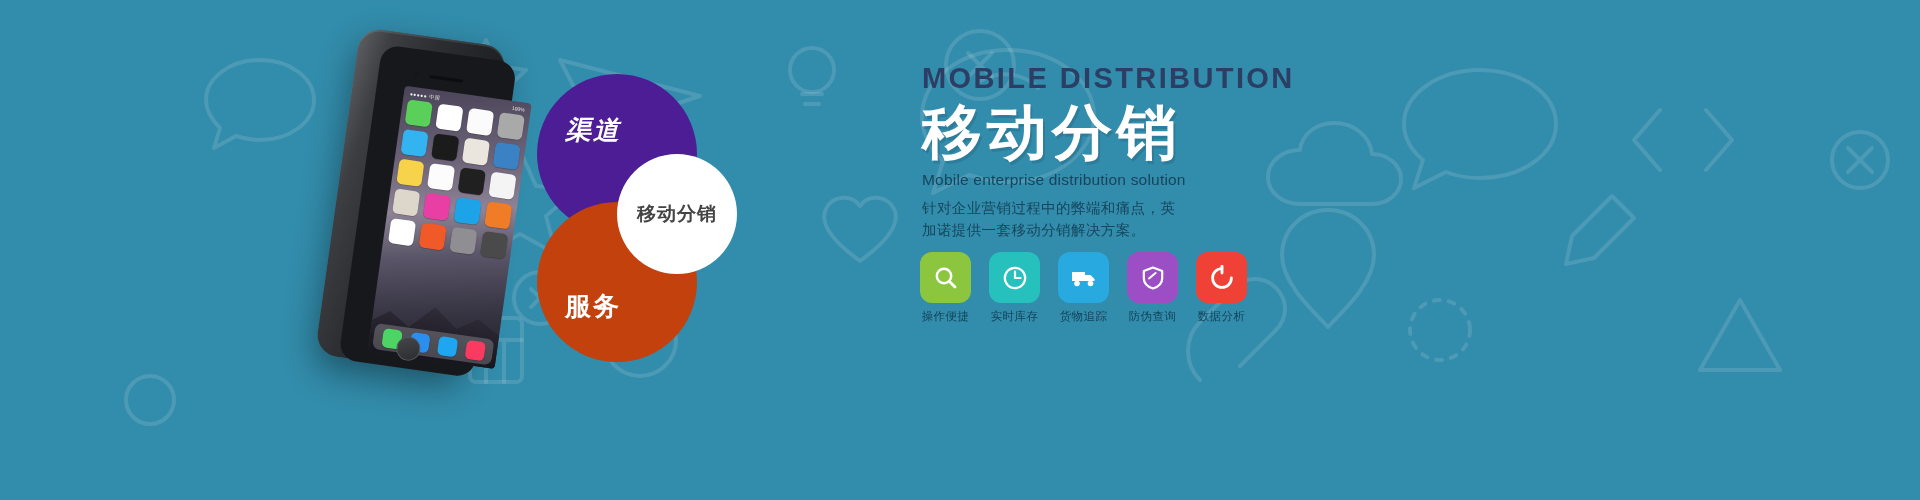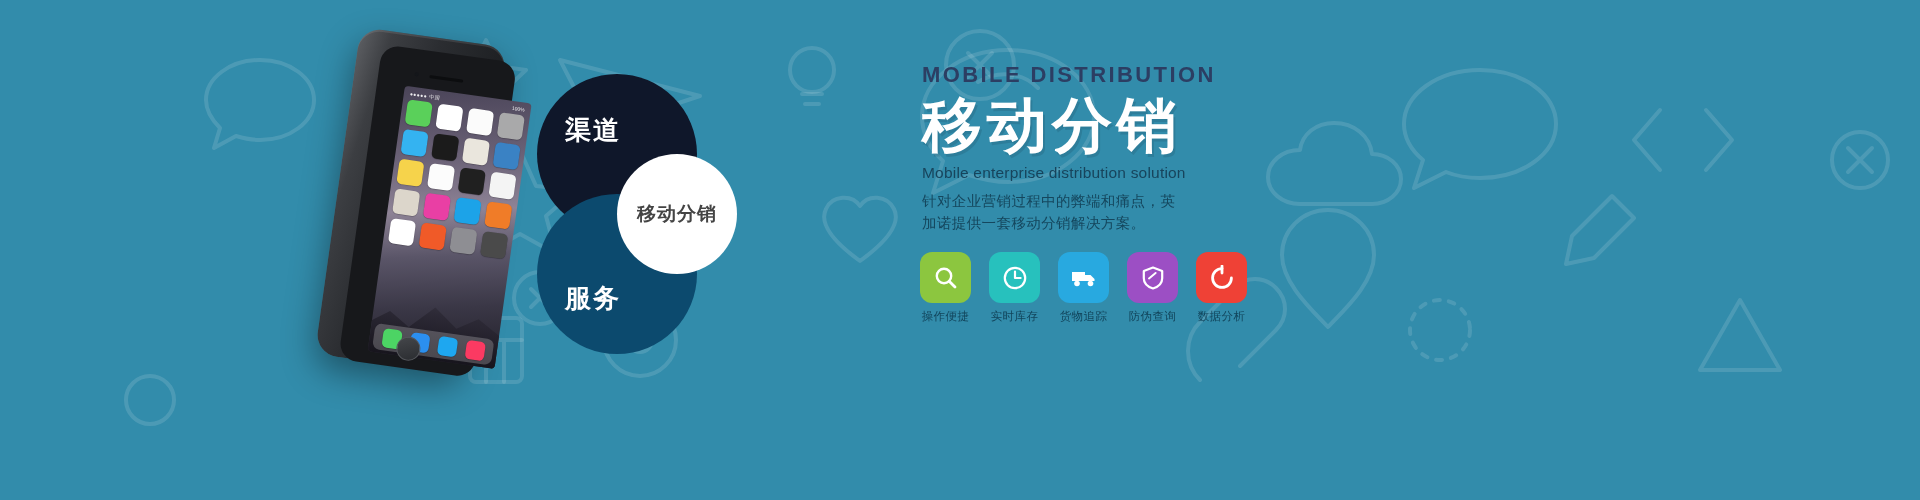--- a/index.html
+++ b/index.html
@@ -108,23 +108,23 @@
   .venn-circle {
     position:absolute;
     width:160px; height:160px;
     border-radius:50%;
     display:flex; align-items:center; justify-content:center;
     color:#fff;
     font-size:26px;
     font-weight:600;
     letter-spacing:2px;
   }
-  .venn-tl { left:0;    top:0;    background:#0f172a; }
+  .venn-tl { left:0;    top:0;    background:#4c1d95;font-style:italic; }
   .venn-tr { left:120px;top:0;    background:#e6e316; }
-  .venn-bl { left:0;    top:120px;background:#0c4a6e; }
+  .venn-bl { left:0;    top:128px;background:#c2410c; }
   .venn-br { left:120px;top:120px;background:#68c23f; }
   .venn-tl span { transform:translate(-24px,-24px); }
   .venn-tr span { transform:translate(24px,-24px); }
   .venn-bl span { transform:translate(-24px,24px); }
   .venn-br span { transform:translate(24px,24px); }
   .venn-center {
     position:absolute;
     left:80px; top:80px;
     width:120px; height:120px;
     border-radius:50%;
@@ -134,21 +134,21 @@
     z-index:5;
   }
 
   
   .content {
     position:absolute;
     left:922px; top:64px;
     width:480px;
   }
   .kicker {
-    font-size:22px;
+    font-size:29px;
     letter-spacing:2.4px;
     color:#2c3e63;
     font-weight:700;
     line-height:1;
     margin-bottom:8px;
   }
   .headline {
     font-size:60px;
     font-weight:700;
     color:#ffffff;

